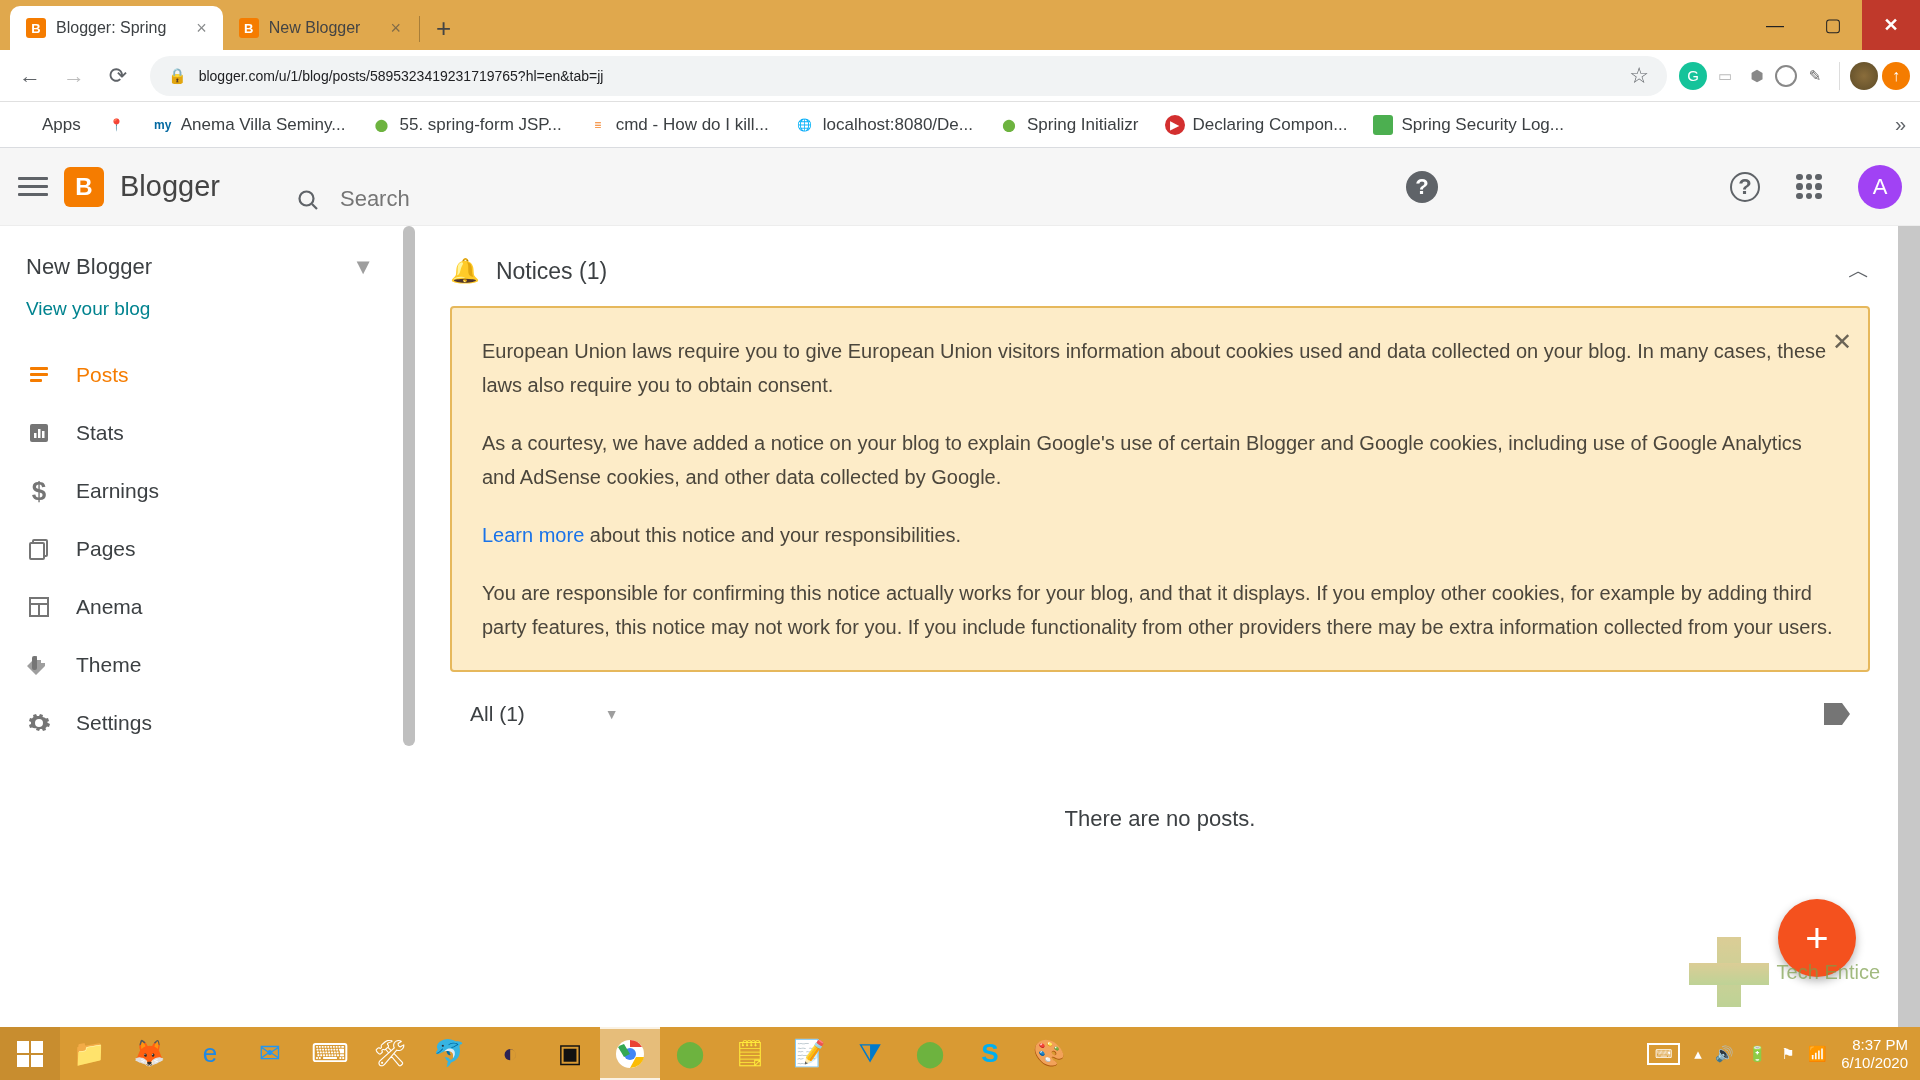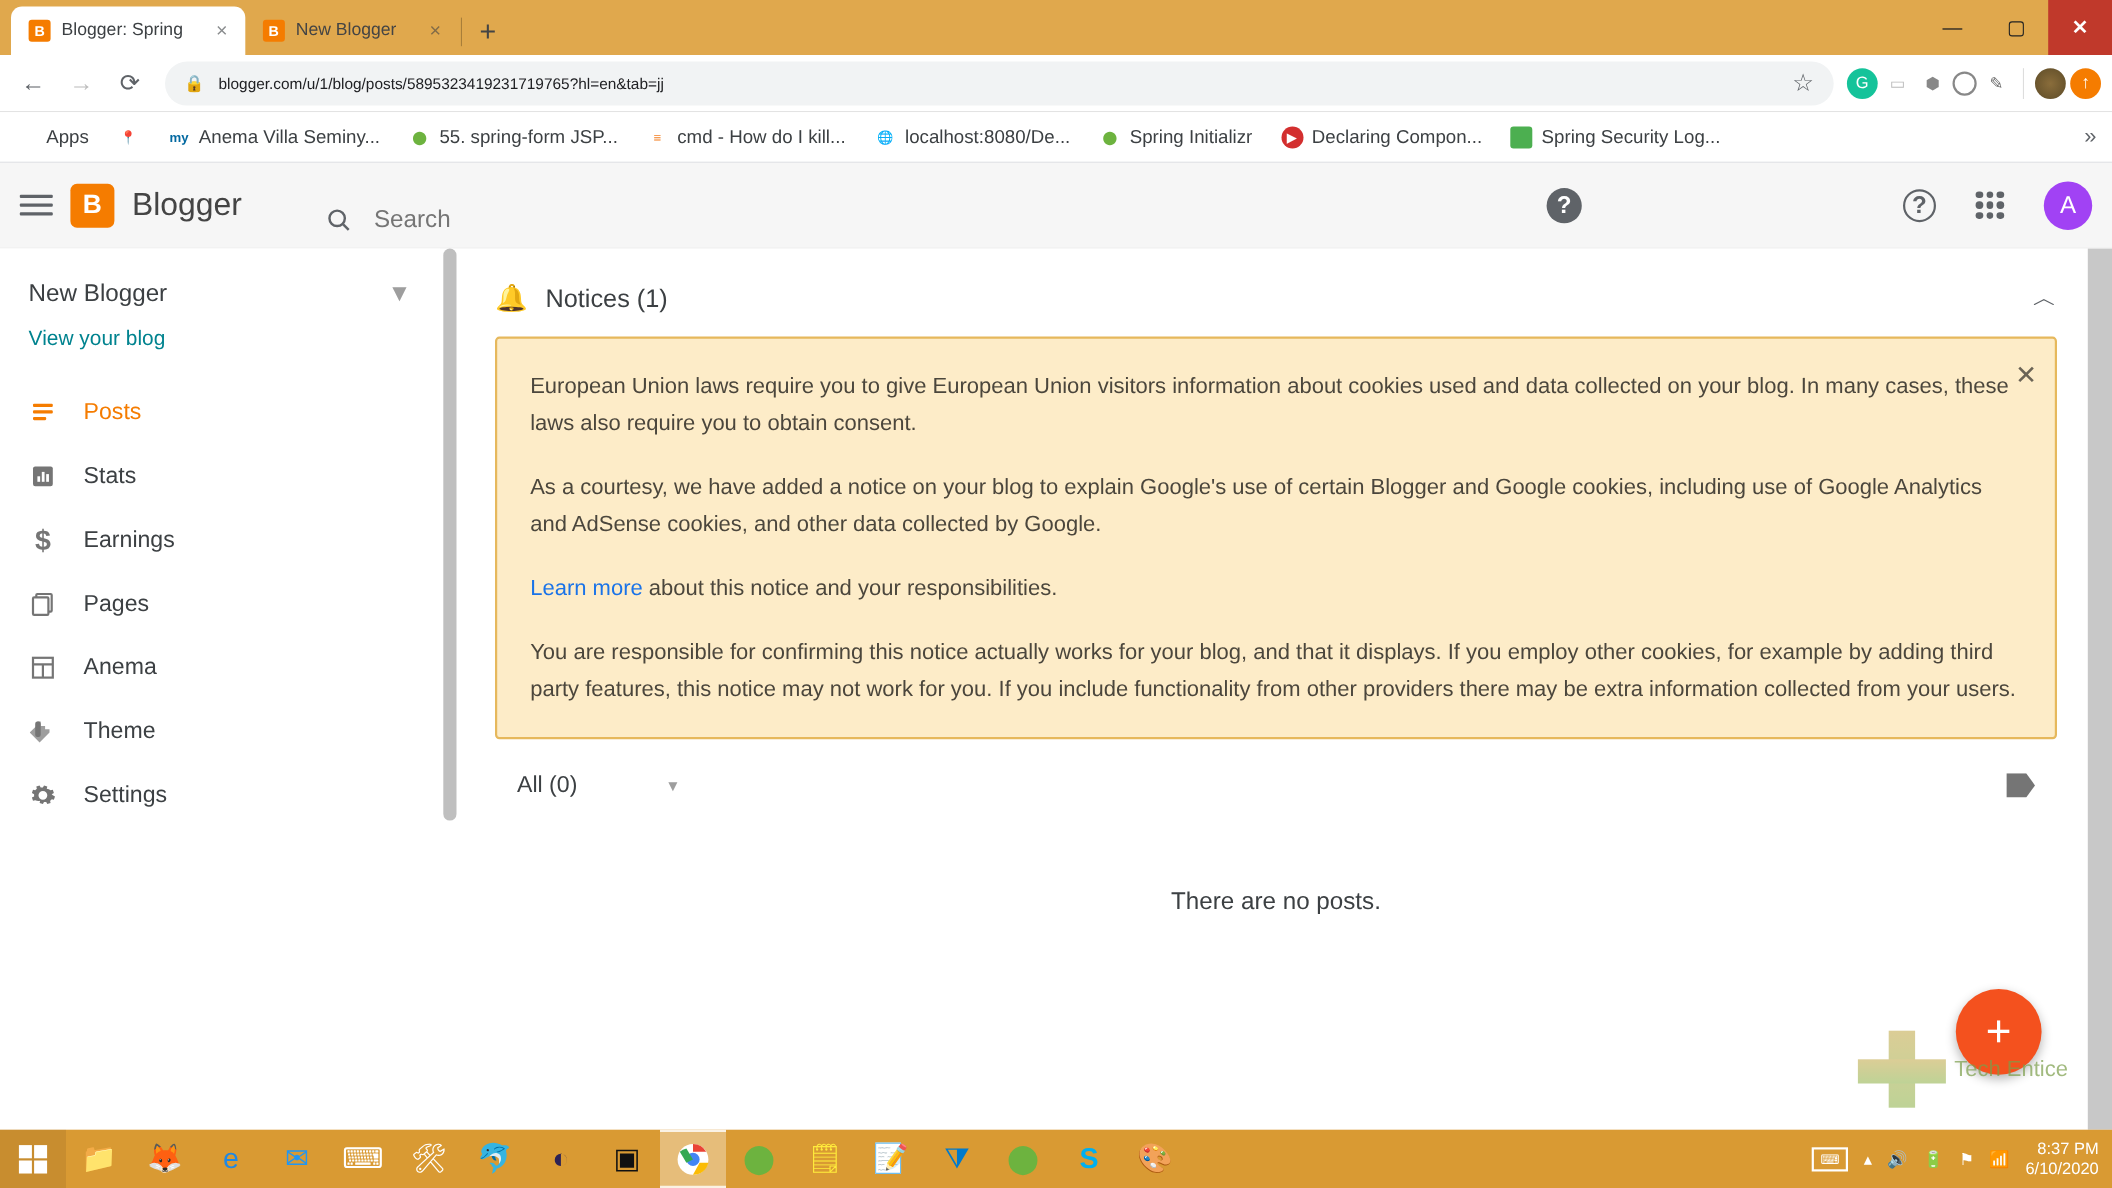--- a/index.html
+++ b/index.html
@@ -291,21 +291,21 @@
     <div class="notice-box">
       <span class="notice-close">✕</span>
       <p>European Union laws require you to give European Union visitors information about cookies used and data collected on your blog. In many cases, these laws also require you to obtain consent.</p>
       <p>As a courtesy, we have added a notice on your blog to explain Google's use of certain Blogger and Google cookies, including use of Google Analytics and AdSense cookies, and other data collected by Google.</p>
       <p><a class="learn-link">Learn more</a><span> about this notice and your responsibilities.</span></p>
       <p>You are responsible for confirming this notice actually works for your blog, and that it displays. If you employ other cookies, for example by adding third party features, this notice may not work for you. If you include functionality from other providers there may be extra information collected from your users.</p>
     </div>
 
     <div class="filter-row">
       <div class="filter-dd">
-        <span>All (0)</span>
+        <span>All (1)</span>
         <span class="tri">▼</span>
       </div>
       <span class="tag-icon">
         <svg width="26" height="22" viewBox="0 0 26 22" fill="#757575">
             <path d="M0 0h18l8 11-8 11H0z"></path>
           </svg>
       </span>
     </div>
 
     <div class="empty-msg">There are no posts.</div>

